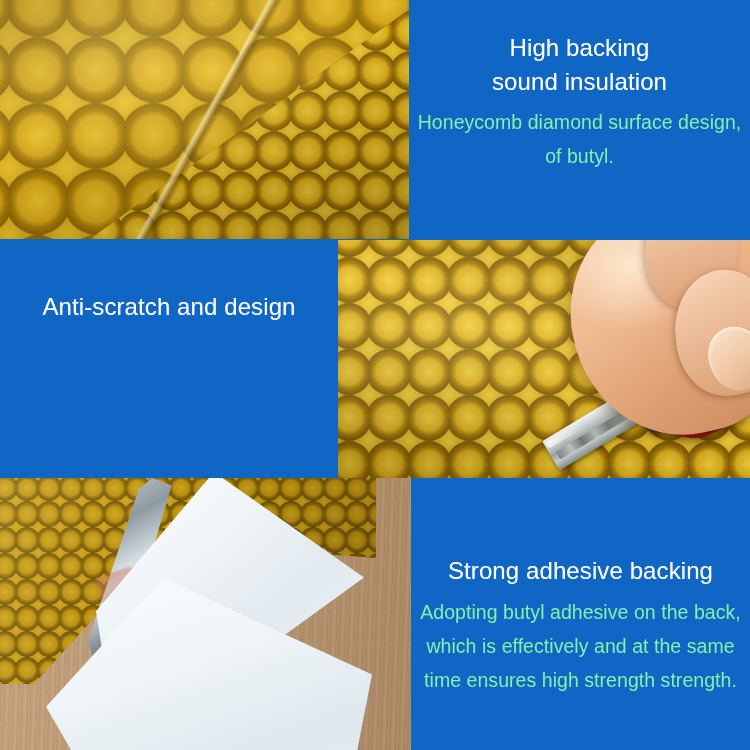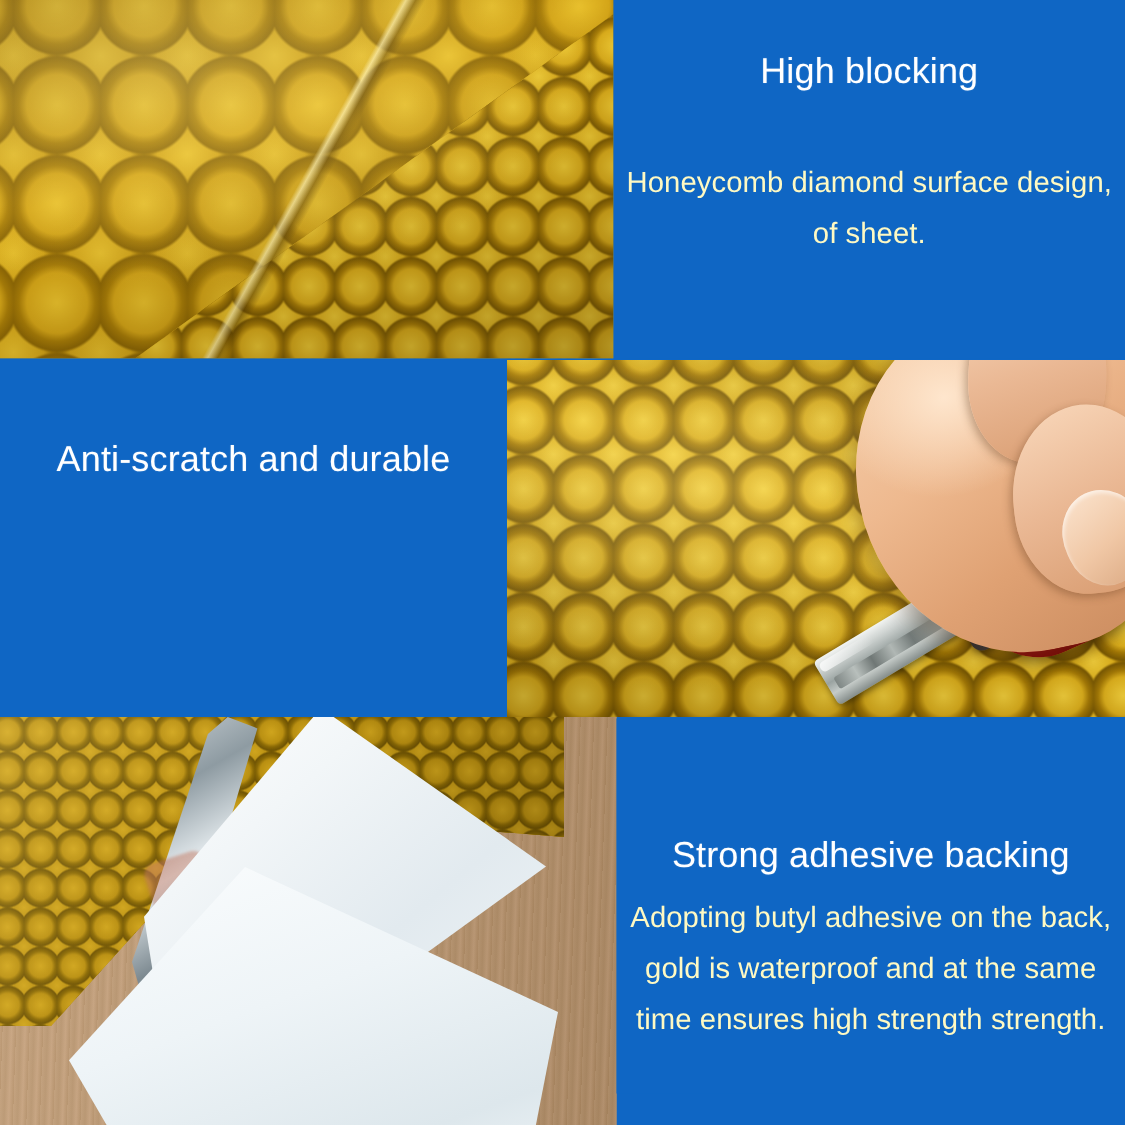--- a/index.html
+++ b/index.html
@@ -17,21 +17,21 @@
 
   
   .txt { position:absolute; left:0; right:0; text-align:center; color:#ffffff; }
   .heading {
     font-size:24px; line-height:34px; font-weight:400;
     color:#ffffff; letter-spacing:.1px;
     text-shadow:0 0 1px rgba(255,255,255,.25);
   }
   .body {
     font-size:19.5px; line-height:34px; font-weight:400;
-    color:#fef9c3; letter-spacing:.05px;
+    color:#86efac; letter-spacing:.05px;
   }
   .body div, .heading div { white-space:nowrap; }
 
   
   
   .hexbase { position:absolute; inset:-12%; }
 
   
   .hex-lg {
     background-color:#c99b10;
@@ -217,33 +217,34 @@
     </div>
     <div class="sheet-lower">
       <div class="hexbase hex-md"></div>
     </div>
     <div class="seam"></div>
     <div class="vign"></div>
   </div>
 
   <div class="panel blue" style="left:409px; top:0; width:341px; height:239px;">
     <div class="txt heading" style="top:31px;">
-      <div>High blocking</div>
+      <div>High backing</div>
+      <div>sound insulation</div>
     </div>
     <div class="txt body" style="top:105px;">
       <div>Honeycomb diamond surface design,</div>
-      <div>of sheet.</div>
+      <div>of butyl.</div>
     </div>
   </div>
 
   <div class="divider" style="left:0; top:239px; width:750px; height:1px;"></div>
 
   <div class="panel blue" style="left:0; top:240px; width:338px; height:238px;">
     <div class="txt heading" style="top:50px;">
-      <div>Anti-scratch and durable</div>
+      <div>Anti-scratch and design</div>
     </div>
   </div>
 
   <div class="panel" id="photo-key-scratch">
     <div class="hexbase hex-key"></div>
     <div class="vign"></div>
     <div class="key-blade"></div>
     <div class="key-collar"></div>
     <div class="key-head"></div>
     <div class="hand">
@@ -266,18 +267,18 @@
     <div class="liner-a"></div>
     <div class="liner-b"></div>
   </div>
 
   <div class="panel blue" style="left:411px; top:479px; width:339px; height:250px;">
     <div class="txt heading" style="top:75px;">
       <div>Strong adhesive backing</div>
     </div>
     <div class="txt body" style="top:116px;">
       <div>Adopting butyl adhesive on the back,</div>
-      <div>gold is waterproof and at the same</div>
+      <div>which is effectively and at the same</div>
       <div>time ensures high strength strength.</div>
     </div>
   </div>
 
 </div>
 
 </body></html>

